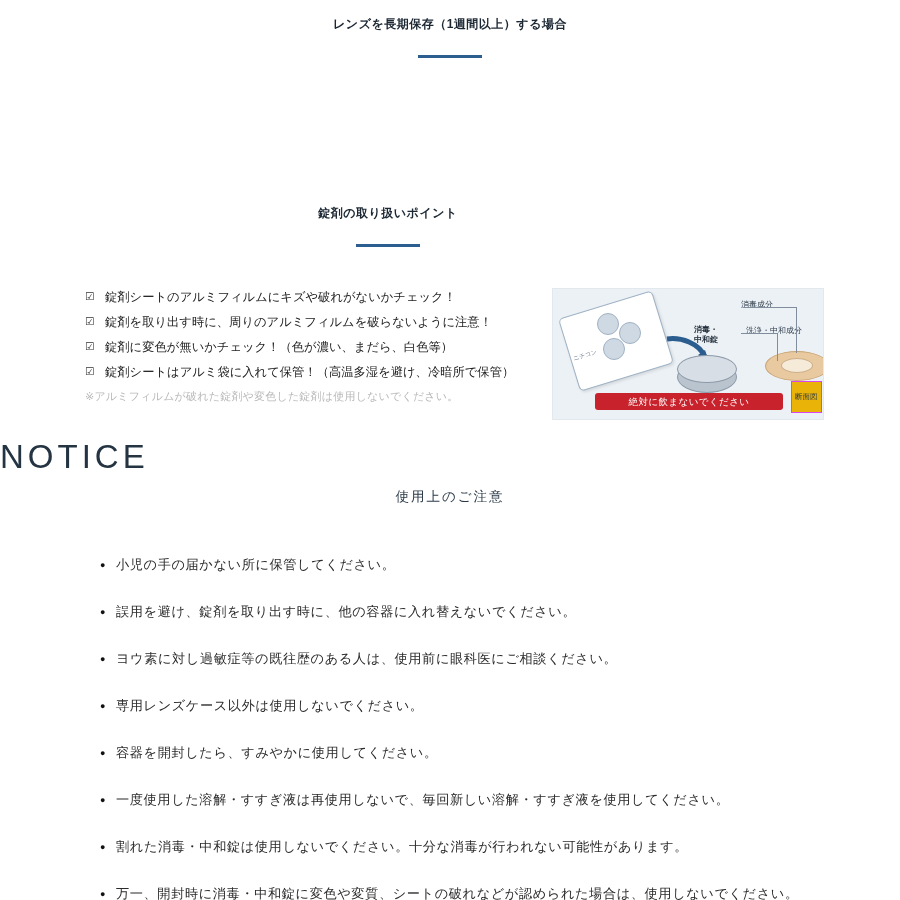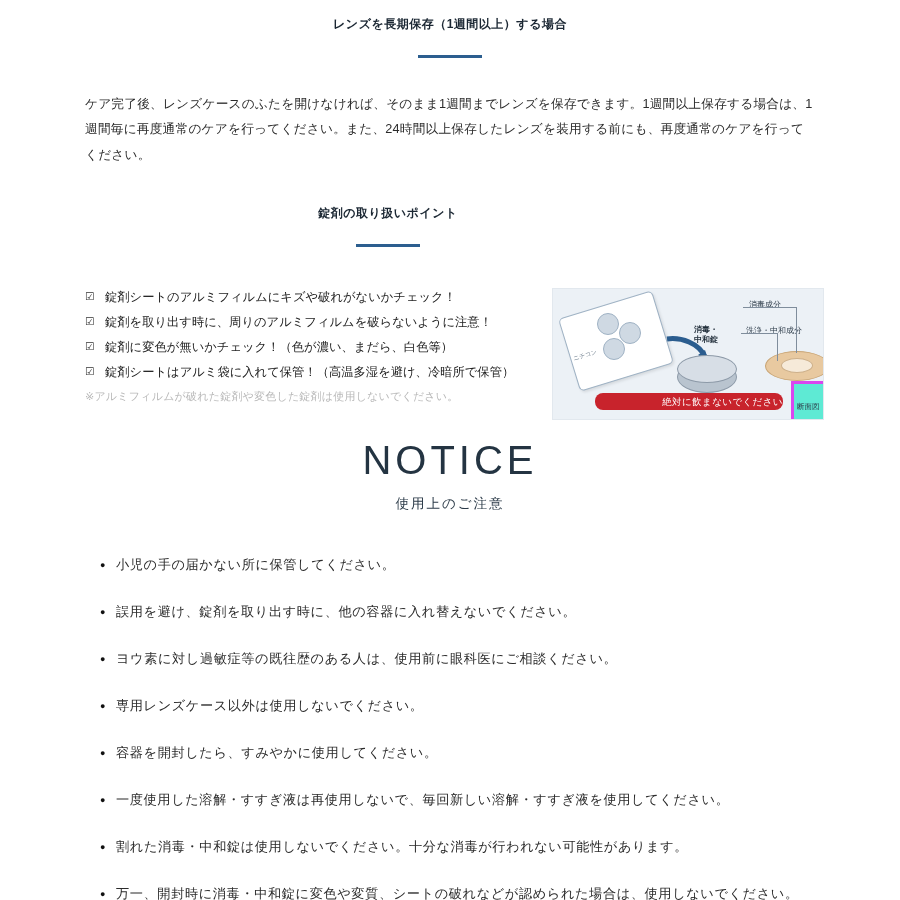--- a/index.html
+++ b/index.html
@@ -174,56 +174,55 @@
     width: 46px;
     height: 30px;
   }
   .il-redbar {
     position: absolute;
     left: 42px;
     bottom: 9px;
     width: 188px;
     height: 17px;
     background: #c8232c;
-    border-radius: 8px;
+    border-radius: 3px;
     color: #fff;
     font-size: 9.5px;
     line-height: 17px;
-    text-align: right;
+    text-align: center;
     letter-spacing: 0.4px;
   }
   .il-boxlabel {
     position: absolute;
     font-size: 7.5px;
     color: #2b3a48;
-    border: 3px solid #d946ef;
-    padding: 18px 3px;
-    background: #5eead4;
+    border: 1px solid #d946ef;
+    padding: 10px 3px;
+    background: #eab308;
     white-space: nowrap;
   }
   .il-line {
     position: absolute;
     background: #7f8d9c;
   }
   .il-tabletcap {
     position: absolute;
     left: 121px;
     top: 36px;
     font-size: 8px;
     line-height: 1.25;
     color: #1f2c38;
     text-align: center;
     width: 64px;
     font-weight: bold;
   }
 
   
   .notice-title {
-    text-align: center;
-    font-size: 40px;
+    font-size: 33px;
     letter-spacing: 4px;
     color: #243442;
     font-weight: 300;
   }
   .notice-sub {
     text-align: center;
     font-size: 13.5px;
     color: #2b3a48;
     letter-spacing: 2px;
     margin-top: 12px;
@@ -258,21 +257,20 @@
 </head>
 <body>
 
 <div class="page">
 
   <div style="position:absolute; left:0; top:16px; width:900px;">
     <div class="sec-title">レンズを長期保存（1週間以上）する場合</div>
     <div class="rule"></div>
   </div>
 
-  <div class="para" style="position:absolute; left:85px; top:92px; width:730px;">ケア完了後、レンズケースのふたを開けなければ、そのまま1週間までレンズを保存できます。1週間以上保存する場合は、1週間毎に再度通常のケアを行ってください。また、24時間以上保存したレンズを装用する前にも、再度通常のケアを行ってください。</div>
 
   <div style="position:absolute; left:0; top:205px; width:776px;">
     <div class="sec-title">錠剤の取り扱いポイント</div>
     <div class="rule"></div>
   </div>
 
   <div class="check-wrap" style="position:absolute; left:85px; top:286px;">
     <div class="check-list">
 
       <div class="check-item">
@@ -312,21 +310,21 @@
       <path d="M33,20 L44,27 L40,15 Z" fill="#2b5d8f"></path>
     </svg>
 
     <div class="il-tabletcap">消毒・<br>中和錠</div>
     <div class="il-tablet-outer"></div>
     <div class="il-tablet-top"></div>
 
     <div class="il-ring-outer"></div>
     <div class="il-ring-inner"></div>
 
-    <div class="il-label" style="left:196px; top:10px;font-family:Liberation Mono, monospace;">消毒成分</div>
+    <div class="il-label" style="left:188px; top:10px;font-family:Liberation Mono, monospace;">消毒成分</div>
     <div class="il-label" style="left:193px; top:36px;text-align:right;">洗浄・中和成分</div>
 
     <div class="il-line" style="left:190px; top:18px; width:54px; height:1px;"></div>
     <div class="il-line" style="left:243px; top:18px; width:1px; height:46px;"></div>
     <div class="il-line" style="left:188px; top:44px; width:36px; height:1px;"></div>
     <div class="il-line" style="left:224px; top:44px; width:1px; height:28px;"></div>
 
     <div class="il-boxlabel" style="left:238px; top:92px;">断面図</div>
 
     <div class="il-redbar">絶対に飲まないでください</div>

